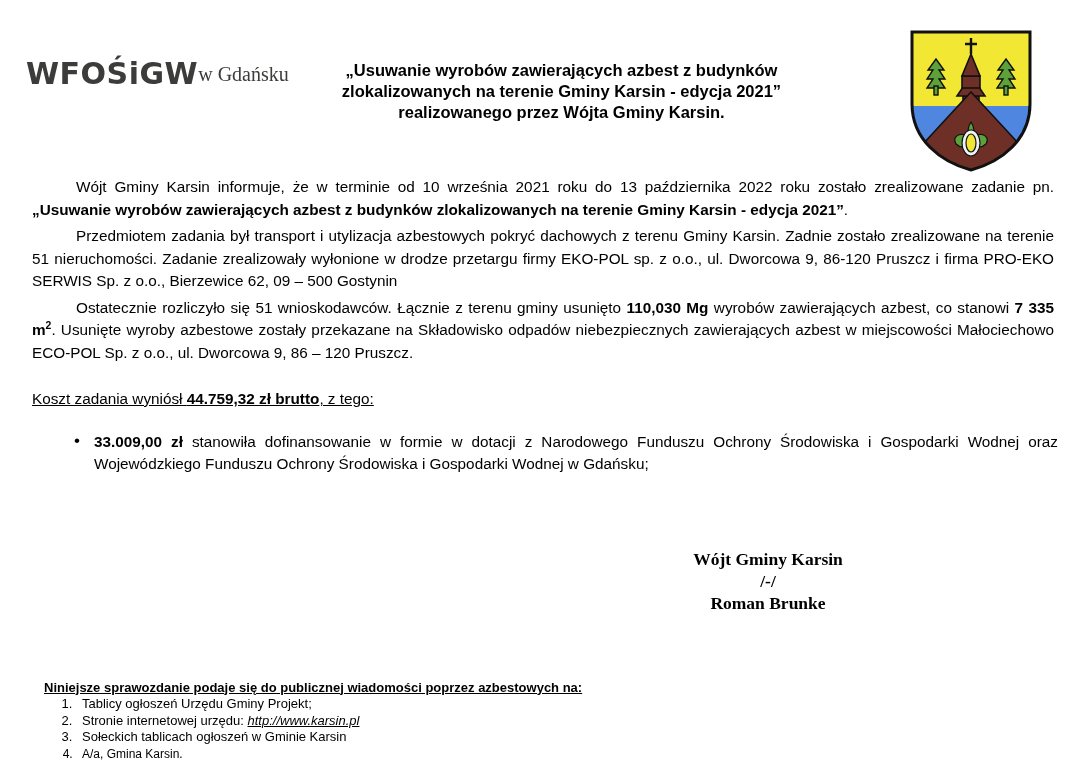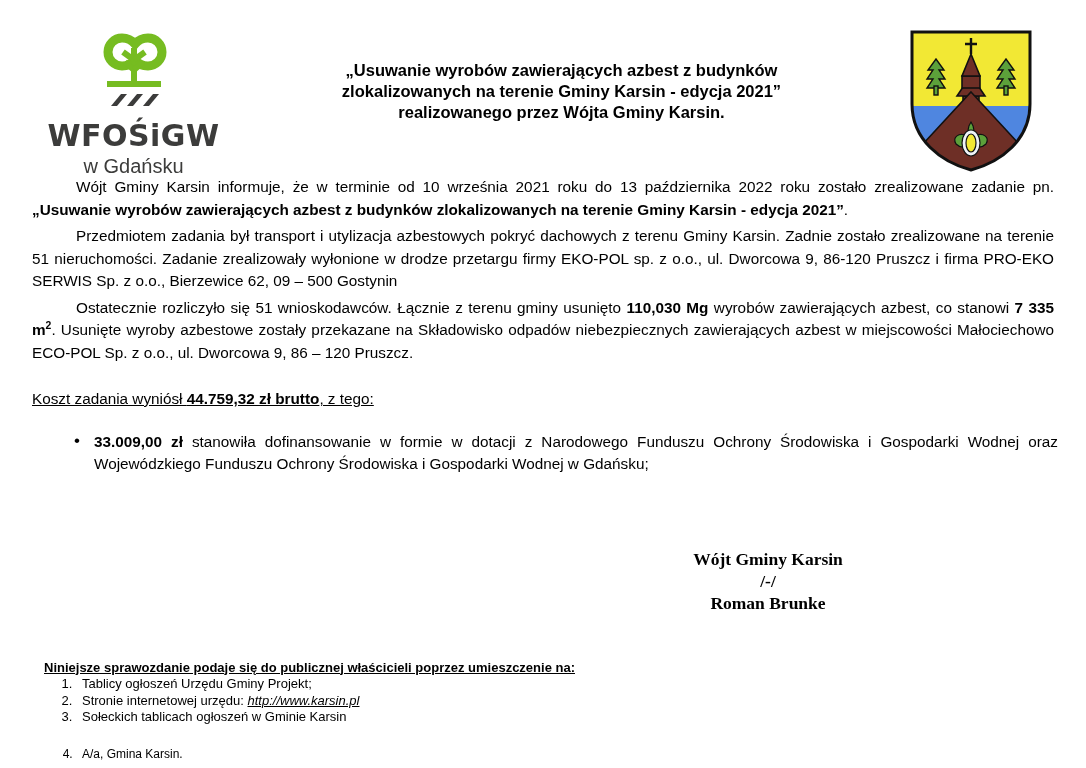--- a/index.html
+++ b/index.html
@@ -22,37 +22,37 @@
     align-items: flex-start;
     justify-content: space-between;
     padding: 18px 26px 0 26px;
     height: 172px;
     box-sizing: border-box;
   }
 
   .logo-block {
     width: 215px;
     display: flex;
-    flex-direction: column;
+    flex-direction: row;
     align-items: center;
     padding-top: 8px;
   }
   .logo-mark { width: 112px; height: 92px; display: block; }
   .logo-word {
     font-family: "DejaVu Sans", sans-serif;
     font-weight: bold;
     font-size: 30px;
     letter-spacing: 0.5px;
     color: #3c3c3b;
     line-height: 1;
     margin-top: 3px;
     white-space: nowrap;
   }
   .logo-sub {
-    font-family: Liberation Sans, sans-serif;
+    font-family: Liberation Serif, serif;
     font-size: 20px;
     color: #3c3c3b;
     line-height: 1.1;
     margin-top: 4px;
     white-space: nowrap;
   }
 
   .title-block {
     flex: 1;
     text-align: center;
@@ -138,21 +138,21 @@
     font-size: 13px;
     margin-bottom: 1px;
   }
   ol.footer-list {
     margin: 0;
     padding-left: 32px;
     font-size: 13px;
     line-height: 16.5px;
   }
   ol.footer-list li { padding-left: 6px; }
-  ol.footer-list li.small { font-size: 12px; margin-top: 20px; }
+  ol.footer-list li.small { font-size: 12px; }
   .link-url {
     font-style: italic;
     text-decoration: underline;
   }
 </style>
 </head>
 <body>
 
 <div class="header">
 
@@ -250,20 +250,20 @@
 
 
   <div class="signature">
     <div>Wójt Gminy Karsin</div>
     <div>/-/</div>
     <div>Roman Brunke</div>
   </div>
 </div>
 
 <div class="footer">
-  <div class="footer-head">Niniejsze sprawozdanie podaje się do publicznej właścicieli poprzez umieszczenie na:</div>
+  <div class="footer-head">Niniejsze sprawozdanie podaje się do publicznej wiadomości poprzez azbestowych na:</div>
   <ol class="footer-list">
     <li><span>Tablicy ogłoszeń Urzędu Gminy Projekt;</span></li>
     <li><span>Stronie internetowej urzędu: </span><span class="link-url">http://www.karsin.pl</span></li>
     <li><span>Sołeckich tablicach ogłoszeń w Gminie Karsin</span></li>
     <li class="small"><span>A/a, Gmina Karsin.</span></li>
   </ol>
 </div>
 
 </body></html>

